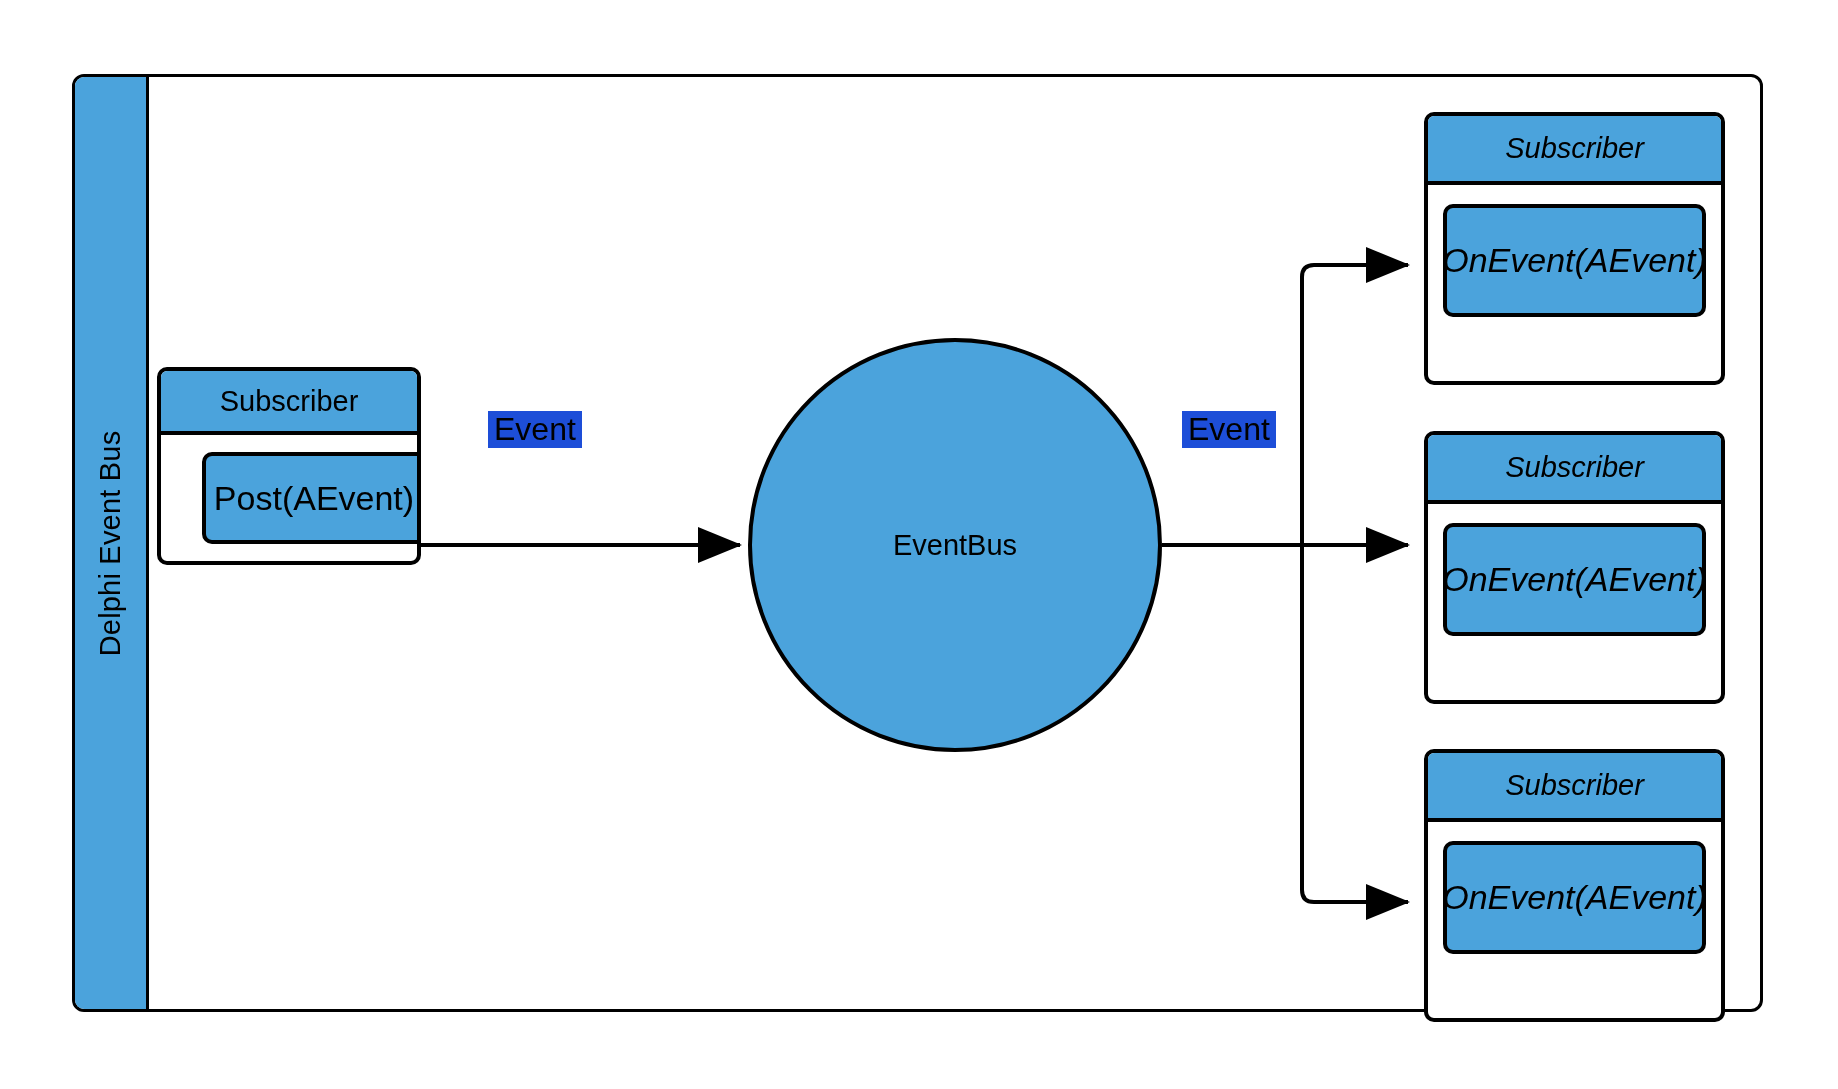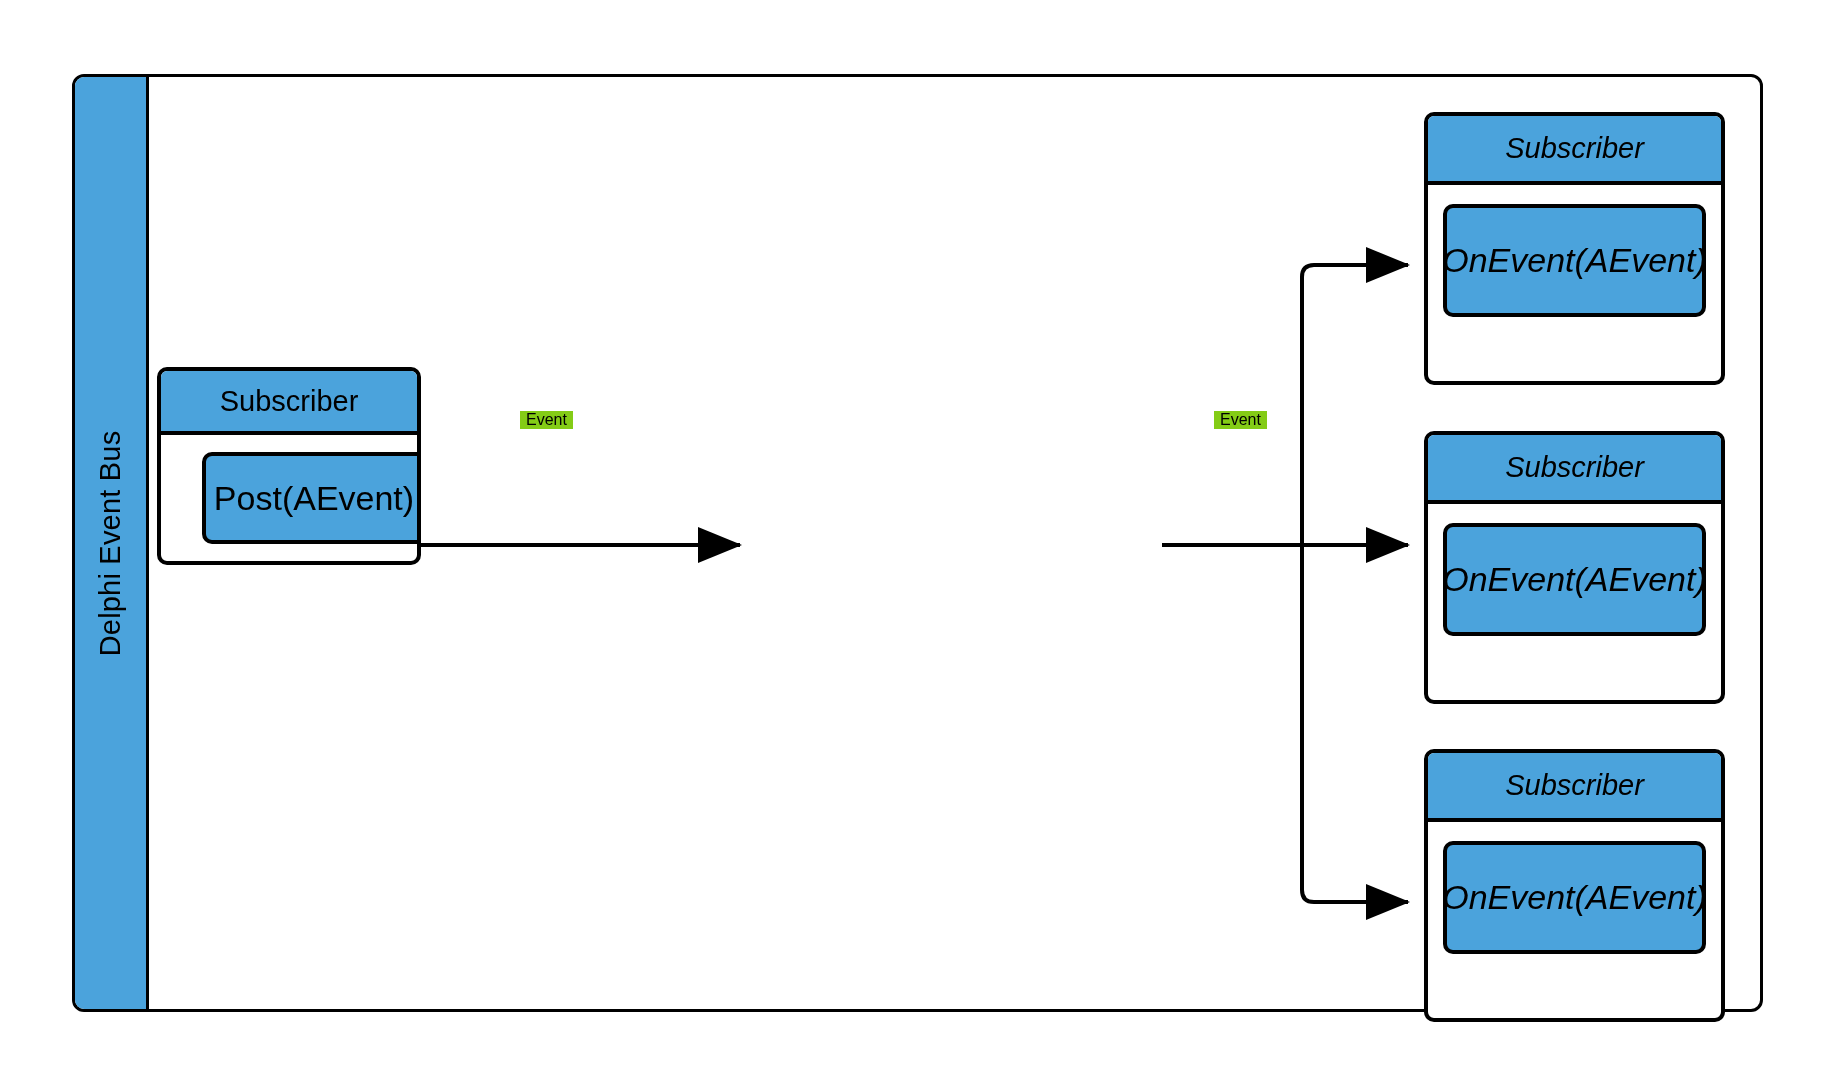--- a/index.html
+++ b/index.html
@@ -157,26 +157,25 @@
     fill: none;
     stroke: #000000;
     stroke-width: 4;
     stroke-linecap: butt;
     stroke-linejoin: miter;
   }
 
   
   .edge-label {
     position: absolute;
-    font-size: 16px;
-    color: #000000;
-    background: #84cc16;
+    font-size: 32px;
+    color: #000000;
+    background: #1d4ed8;
     padding: 0 6px;
     white-space: nowrap;
-    margin-left: 32px;
   }
   #edge-label-left  { left: 488px;  top: 411px; }
   #edge-label-right { left: 1182px; top: 411px; }
 </style>
 </head>
 <body>
 
 <div id="canvas">
 
   <div class="outer-frame">
@@ -207,20 +206,23 @@
     <div class="cb-header">
       <span>Subscriber</span>
     </div>
     <div class="cb-body">
       <div class="method-box">
         <span>Post(AEvent)</span>
       </div>
     </div>
   </div>
 
+  <div id="eventbus-node">
+    <span>EventBus</span>
+  </div>
 
   <div class="classbox subscriber-box" id="subscriber-box-1">
     <div class="cb-header">
       <span>Subscriber</span>
     </div>
     <div class="cb-body">
       <div class="method-box">
         <span>OnEvent(AEvent)</span>
       </div>
     </div>

